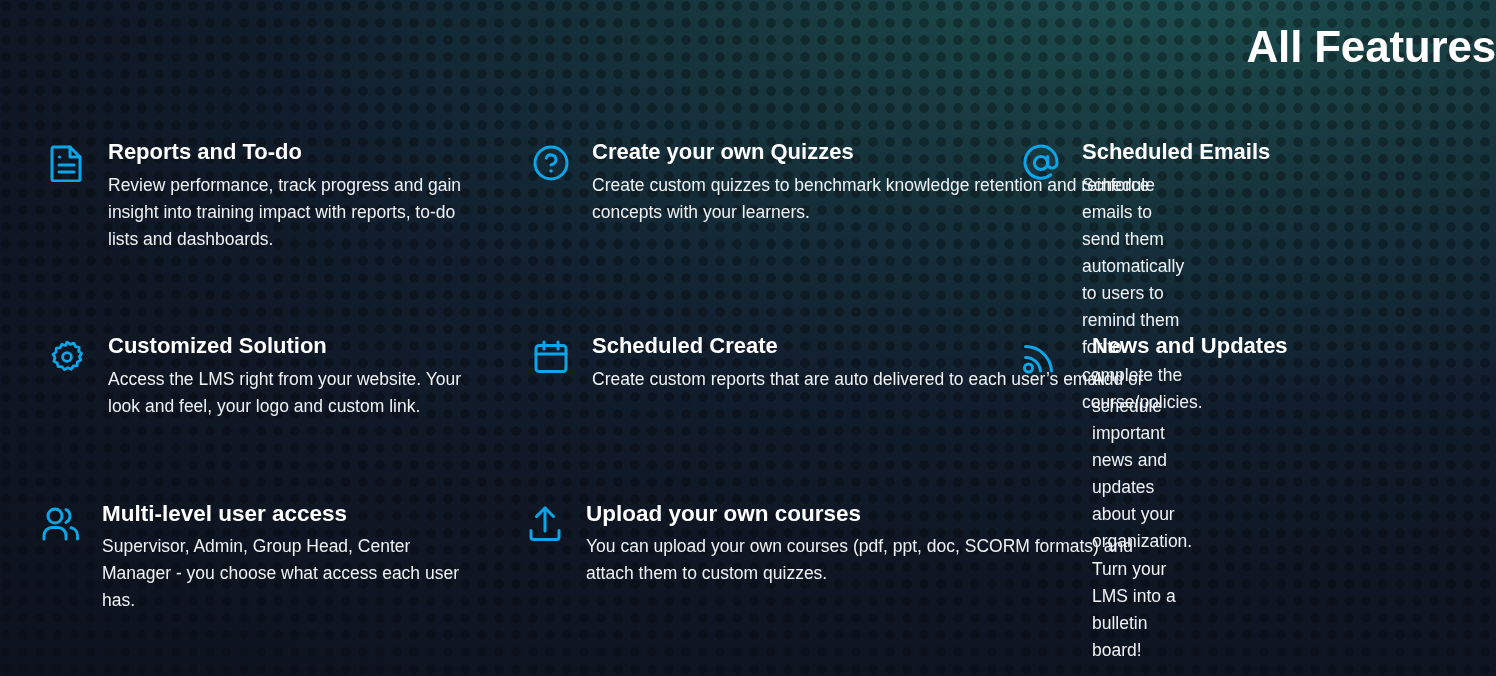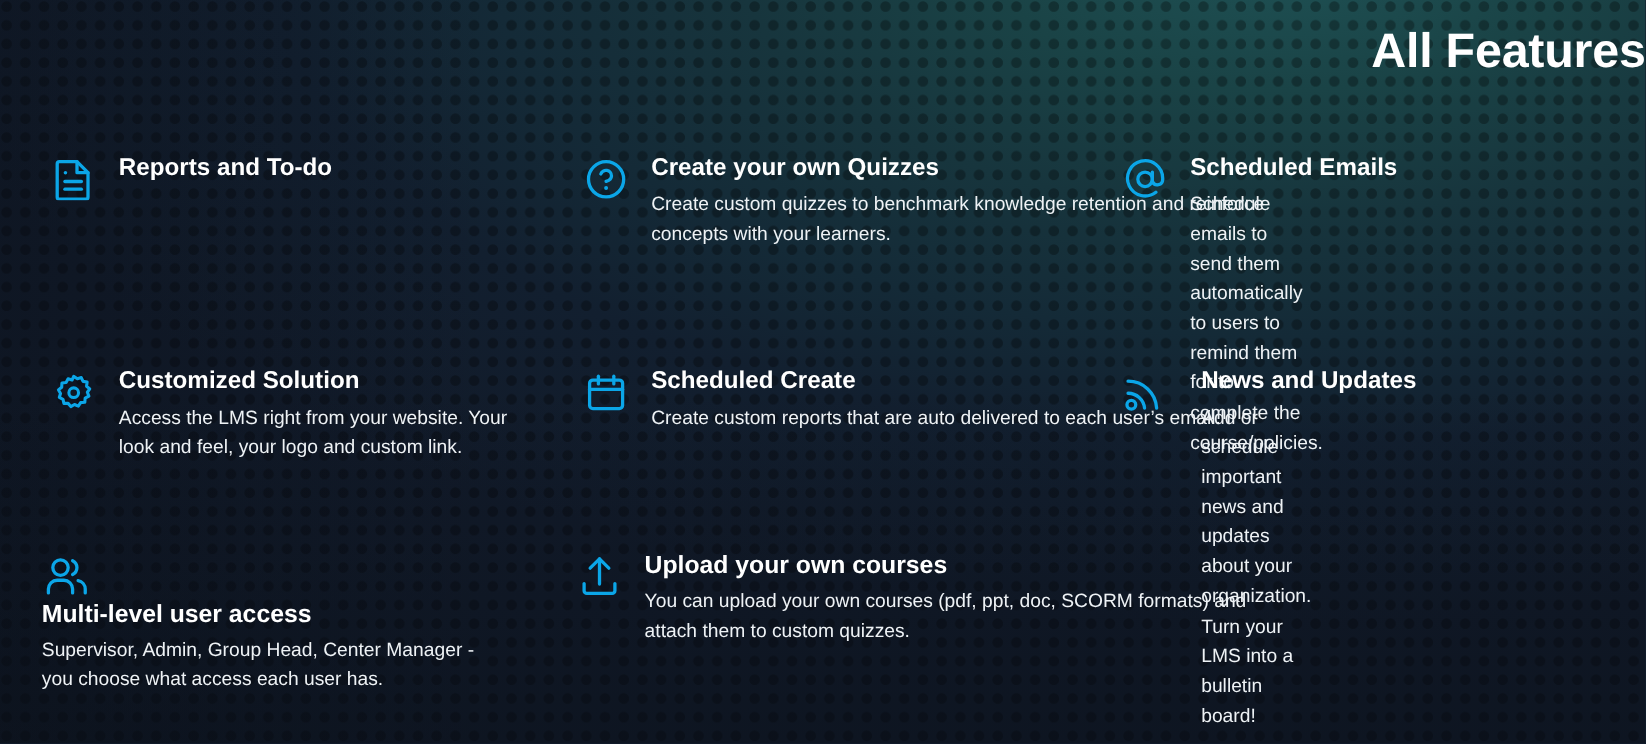--- a/index.html
+++ b/index.html
@@ -134,20 +134,21 @@
         <svg width="34" height="38" viewBox="0 0 34 38" fill="none" stroke="#0ba6e8" stroke-width="3" stroke-linecap="round" stroke-linejoin="round">
           <path d="M4 3 h16 l10 10 v22 a2 2 0 0 1 -2 2 H4 a2 2 0 0 1 -2 -2 V5 a2 2 0 0 1 2 -2 z"></path>
           <path d="M20 3 v10 h10"></path>
           <circle cx="9.5" cy="13" r="1.6" fill="#0ba6e8" stroke="none"></circle>
           <path d="M9 21 h15"></path>
           <path d="M9 28 h15"></path>
         </svg>
       </span>
       <div class="body">
         <h3>Reports and To-do</h3>
+        <p>Review performance, track progress and gain insight into training impact with reports, to-do lists and dashboards.</p>
       </div>
     </div>
 
     <div class="feature col2" style="grid-row:1;grid-column:1/span 3;">
       <span class="icon">
         <svg width="38" height="38" viewBox="0 0 38 38" fill="none" stroke="#0ba6e8" stroke-width="3" stroke-linecap="round" stroke-linejoin="round">
           <circle cx="19" cy="19" r="16"></circle>
           <path d="M14.2 14.2 a5 5 0 0 1 9.7 1.7 c0 3.3 -4.9 5 -4.9 5"></path>
           <circle cx="19" cy="27" r="1.8" fill="#0ba6e8" stroke="none"></circle>
         </svg>
@@ -206,21 +207,21 @@
           <path d="M4.5 20.5 a15 15 0 0 1 15 13.5"></path>
           <path d="M4.5 9.5 a26 26 0 0 1 26 24.5"></path>
         </svg>
       </span>
       <div class="body">
         <h3>News and Updates</h3>
         <p>Add or schedule important news and updates about your organization. Turn your LMS into a bulletin board!</p>
       </div>
     </div>
 
-    <div class="feature r3" style="grid-row:3;grid-column:1;flex-direction:column;">
+    <div class="feature r3" style="grid-row:3;grid-column:1;">
       <span class="icon">
         <svg width="40" height="38" viewBox="0 0 40 38" fill="none" stroke="#0ba6e8" stroke-width="3" stroke-linecap="round" stroke-linejoin="round">
           <circle cx="14" cy="11" r="7"></circle>
           <path d="M3 34 v-3.5 a8 8 0 0 1 8 -8 h6 a8 8 0 0 1 8 8 V34"></path>
           <path d="M25 4.7 a7 7 0 0 1 0 12.6"></path>
           <path d="M30 22.8 a8 8 0 0 1 6.5 7.7 V34"></path>
         </svg>
       </span>
       <div class="body">
         <h3>Multi-level user access</h3>

